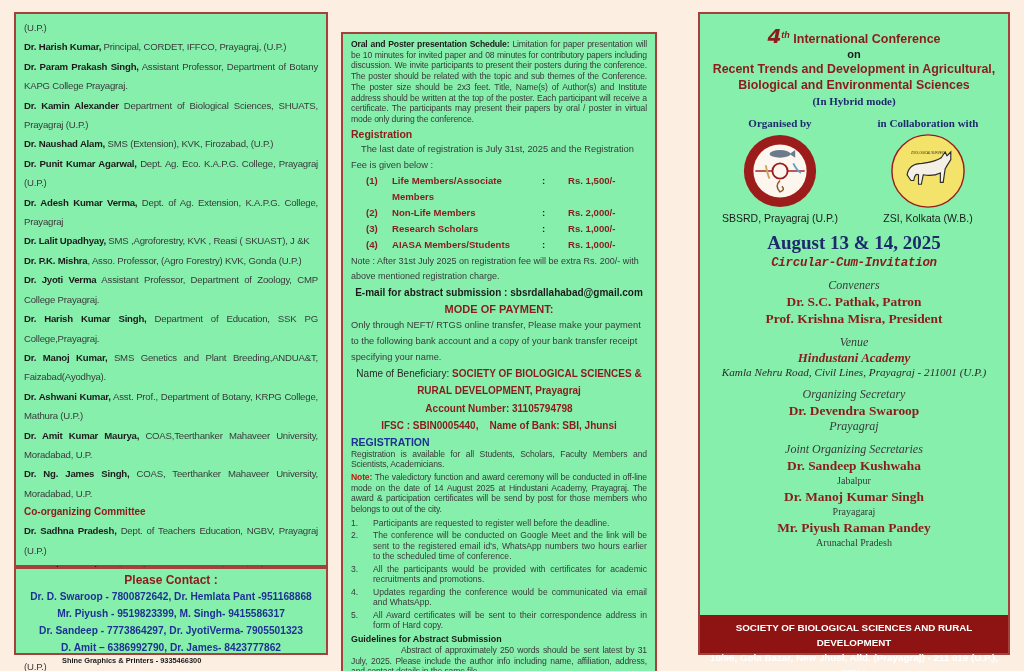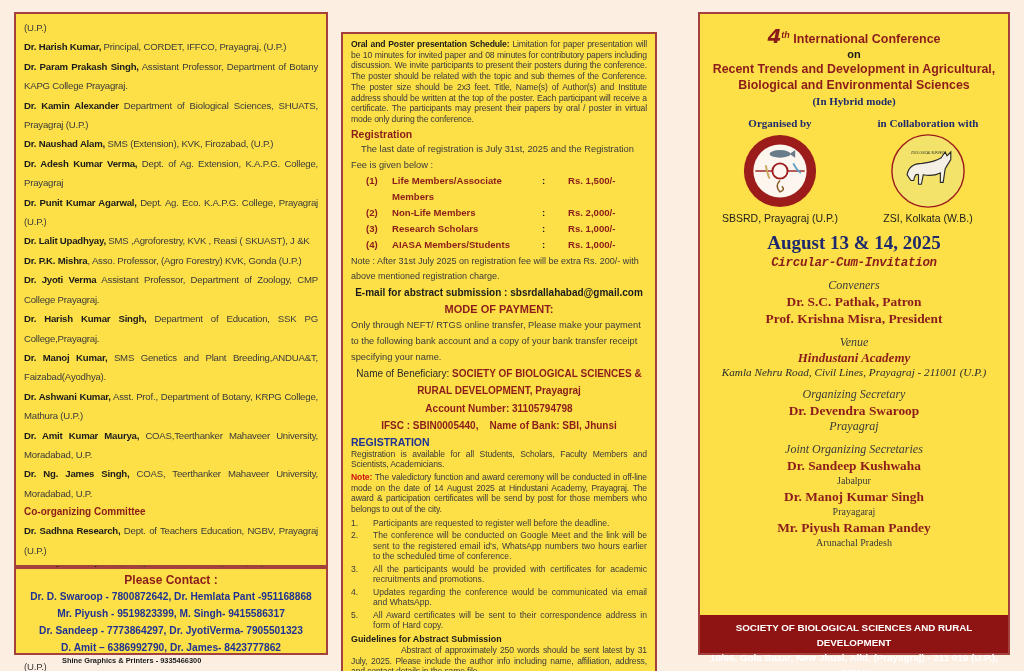--- a/index.html
+++ b/index.html
@@ -6,21 +6,21 @@
   html, body { width: 1024px; height: 671px; overflow: hidden; }
   body {
     background: #fcefe2;
     font-family: "Liberation Sans", sans-serif;
     color: #2a2a2a;
     position: relative;
   }
   .panel {
     position: absolute;
     border: 2px solid #a5413c;
-    background: #fde047;
+    background: #86efac;
   }
   
   #left-panel { left: 14px; top: 12px; width: 314px; height: 555px; padding: 4px 8px 0 8px; }
   .member {
     font-size: 9.6px;
     line-height: 19.4px;
     text-align: justify;
     text-align-last: left;
     color: #3a3a3a;
     letter-spacing: -0.2px;
@@ -102,34 +102,34 @@
 <body>
 
 <div class="panel" id="left-panel">
   <div id="members-list">
 
   <div class="member"><b></b><span>(U.P.)</span></div>
       <div class="member"><b>Dr. Harish Kumar,</b><span> Principal, CORDET, IFFCO, Prayagraj, (U.P.)</span></div>
       <div class="member"><b>Dr. Param Prakash Singh,</b><span> Assistant Professor, Department of Botany KAPG College Prayagraj.</span></div>
       <div class="member"><b>Dr. Kamin Alexander</b><span> Department of Biological Sciences, SHUATS, Prayagraj (U.P.)</span></div>
       <div class="member"><b>Dr. Naushad Alam,</b><span> SMS (Extension), KVK, Firozabad, (U.P.)</span></div>
+      <div class="member"><b>Dr. Punit Kumar Agarwal,</b><span> Dept. Ag. Eco. K.A.P.G. College, Prayagraj (U.P.)</span></div>
       <div class="member"><b>Dr. Adesh Kumar Verma,</b><span> Dept. of Ag. Extension, K.A.P.G. College, Prayagraj</span></div>
-      <div class="member"><b>Dr. Punit Kumar Agarwal,</b><span> Dept. Ag. Eco. K.A.P.G. College, Prayagraj (U.P.)</span></div>
       <div class="member"><b>Dr. Lalit Upadhyay,</b><span> SMS ,Agroforestry, KVK , Reasi ( SKUAST), J &amp;K</span></div>
       <div class="member"><b>Dr. P.K. Mishra</b><span>, Asso. Professor, (Agro Forestry) KVK, Gonda (U.P.)</span></div>
       <div class="member"><b>Dr. Jyoti Verma</b><span> Assistant Professor, Department of Zoology, CMP College Prayagraj.</span></div>
       <div class="member"><b>Dr. Harish Kumar Singh,</b><span> Department of Education, SSK PG College,Prayagraj.</span></div>
       <div class="member"><b>Dr. Manoj Kumar,</b><span> SMS Genetics and Plant Breeding,ANDUA&amp;T, Faizabad(Ayodhya).</span></div>
       <div class="member"><b>Dr. Ashwani Kumar,</b><span> Asst. Prof., Department of Botany, KRPG College, Mathura (U.P.)</span></div>
       <div class="member"><b>Dr. Amit Kumar Maurya,</b><span> COAS,Teerthanker Mahaveer University, Moradabad, U.P.</span></div>
       <div class="member"><b>Dr. Ng. James Singh,</b><span> COAS, Teerthanker Mahaveer University, Moradabad, U.P.</span></div>
     </div>
   <div class="section-head">Co-organizing Committee</div>
   <div id="co-members-list">
-      <div class="member"><b>Dr. Sadhna Research,</b><span> Dept. of Teachers Education, NGBV, Prayagraj (U.P.)</span></div>
+      <div class="member"><b>Dr. Sadhna Pradesh,</b><span> Dept. of Teachers Education, NGBV, Prayagraj (U.P.)</span></div>
       <div class="member"><b>Dr. Archana Rai</b><span>, Assi. Prof. NIET, NIMS, Univ. Rajasthan Campus, Jodhpur</span></div>
       <div class="member"><b>Dr. Vinny John,</b><span> Dept. of Agriculture, Mangalayatan University, Jabalpur, (M.P.)</span></div>
       <div class="member"><b>Mr. Aditya Sharma,</b><span> Dept. of Zoology, C.M.P. P.G. College, Prayagraj, (U.P.)</span></div>
     </div>
 </div>
 
 <div class="panel" id="contact-box">
   <div class="contact-title">Please Contact :</div>
   <div class="contact-line">Dr. D. Swaroop - 7800872642, Dr. Hemlata Pant -951168868</div>
   <div class="contact-line">Mr. Piyush - 9519823399, M. Singh- 9415586317</div>

